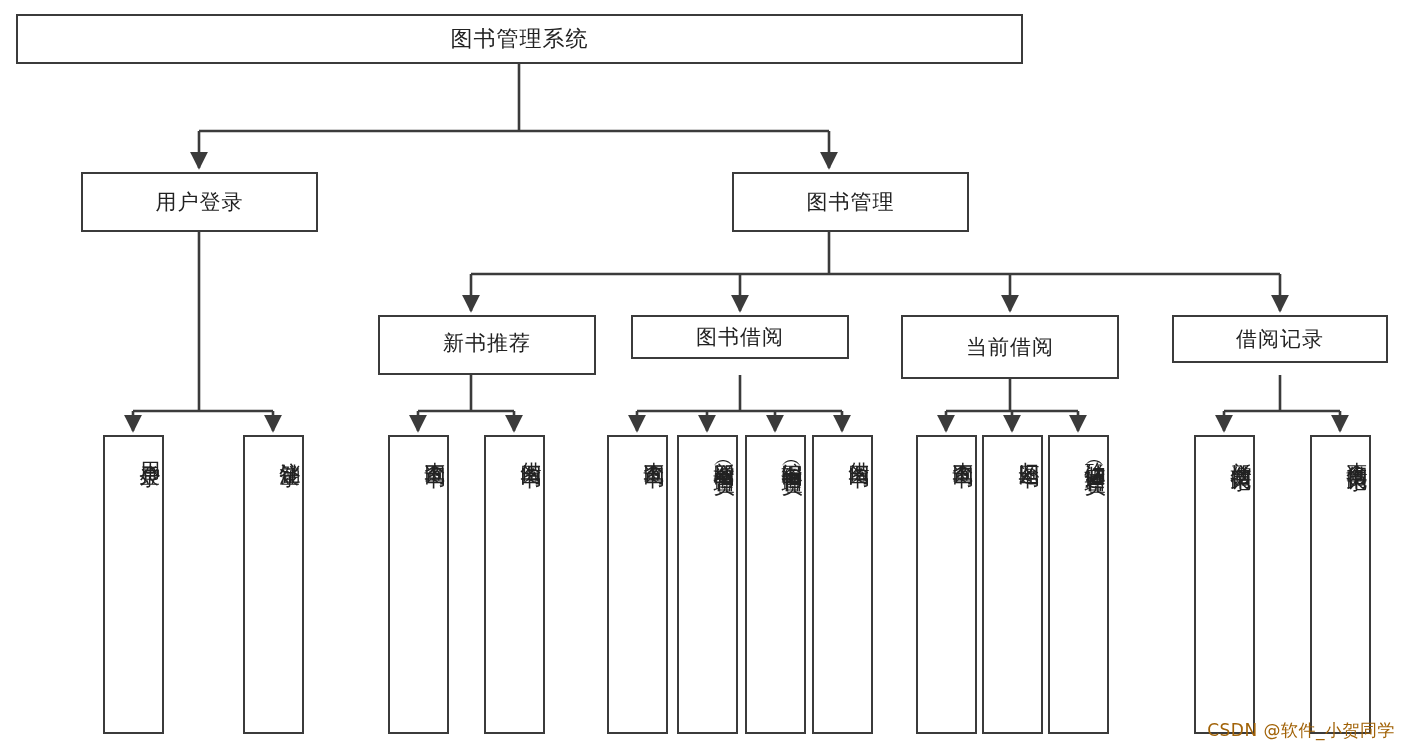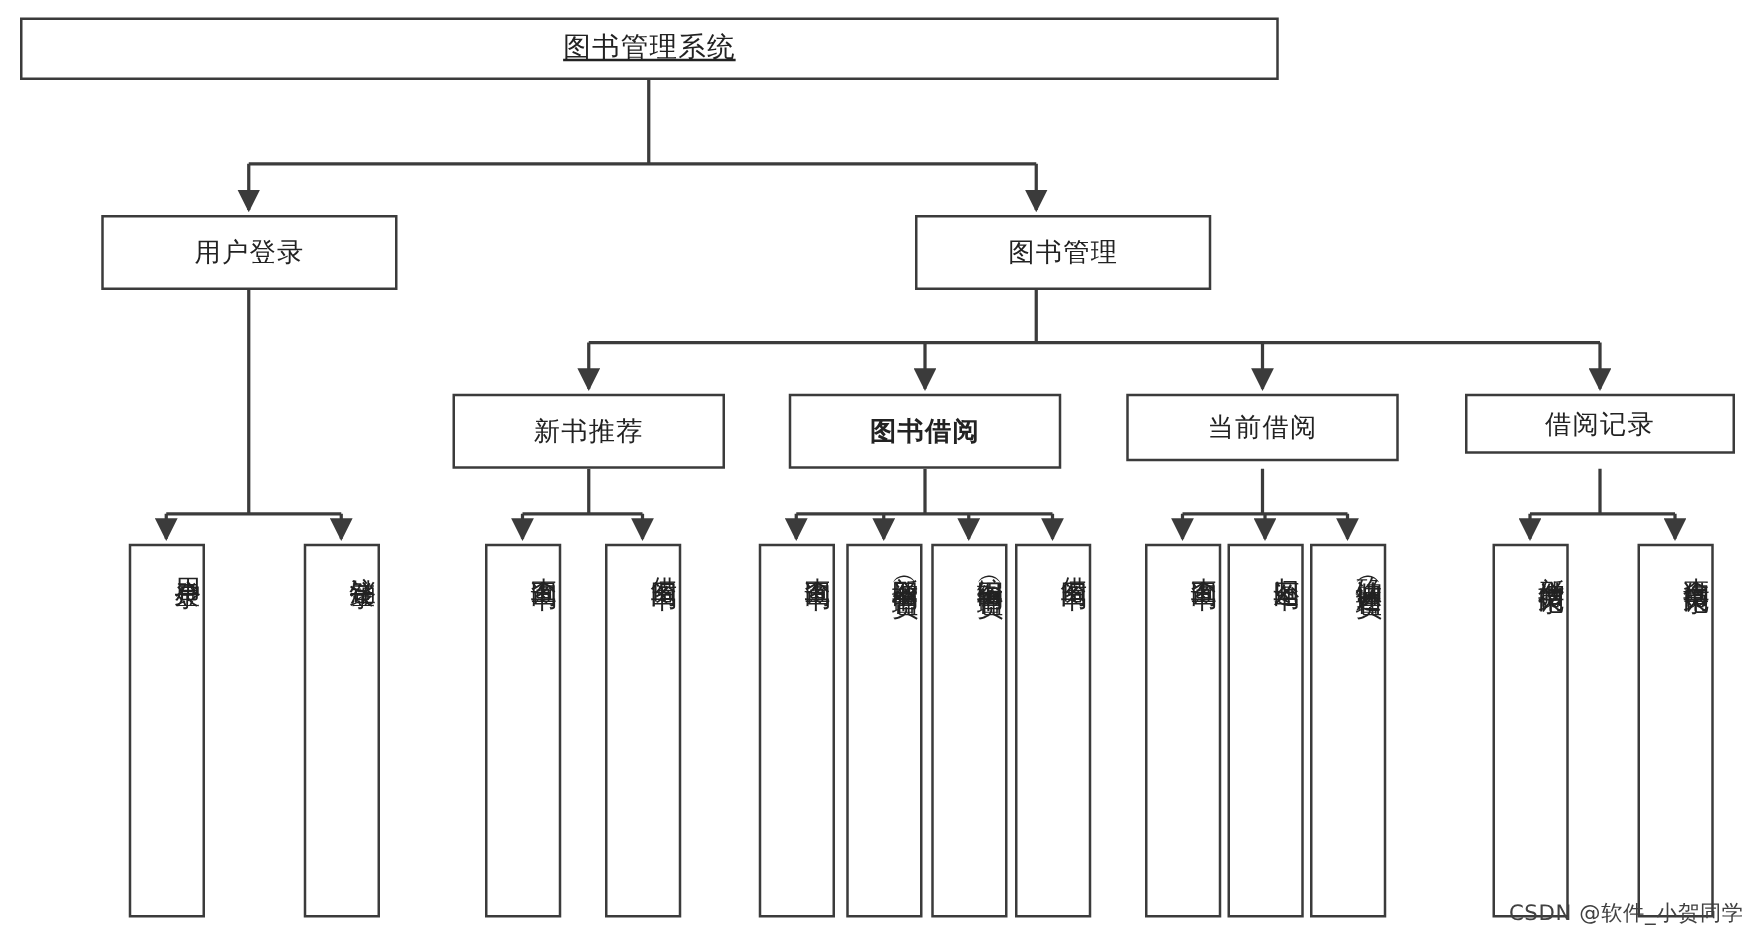--- a/index.html
+++ b/index.html
@@ -53,28 +53,27 @@
   }
   .node.vert .vtext {
     writing-mode: vertical-rl;
     text-orientation: upright;
     display: block;
     width: 100%;
     text-align: left;
   }
   .node.title {
     font-size: 22px;
-    text-decoration: underline;
   }
   #watermark {
     position: absolute;
     right: 10px;
     bottom: 5px;
     font-size: 17px;
-    color: #404040;
+    color: #a16207;
     letter-spacing: 0.5px;
     white-space: nowrap;
     font-family: "DejaVu Sans", "Liberation Sans", sans-serif;
   }
 </style>
 </head>
 <body>
 
 <div id="canvas">
 
@@ -127,23 +126,23 @@
       <path d="M 1224 411 L 1224 431" marker-end="url(#arrow)"></path>
       <path d="M 1340 411 L 1340 431" marker-end="url(#arrow)"></path>
     </g>
   </svg>
 
   <div class="node horiz title" id="node-root" style="left: 16px; top: 14px; width: 1007px; height: 50px;">图书管理系统</div>
 
   <div class="node horiz" id="node-l2-0" style="left: 81px; top: 172px; width: 237px; height: 60px;">用户登录</div>
   <div class="node horiz" id="node-l2-1" style="left: 711px; top: 172px; width: 237px; height: 60px; margin-left: 21px;">图书管理</div>
 
-  <div class="node horiz" id="node-l3-0" style="left: 362px; top: 315px; width: 218px; height: 60px;">新书推荐</div>
-  <div class="node horiz" id="node-l3-1" style="left: 631px; top: 315px; width: 218px; height: 60px; font-weight: bold;">图书借阅</div>
-  <div class="node horiz" id="node-l3-2" style="left: 901px; top: 315px; width: 218px; height: 54px;">当前借阅</div>
+  <div class="node horiz" id="node-l3-0" style="left: 378px; top: 315px; width: 218px; height: 60px; font-family: Liberation Mono, monospace;">新书推荐</div>
+  <div class="node horiz" id="node-l3-1" style="left: 631px; top: 315px; width: 218px; height: 44px;">图书借阅</div>
+  <div class="node horiz" id="node-l3-2" style="left: 901px; top: 315px; width: 218px; height: 64px;">当前借阅</div>
   <div class="node horiz" id="node-l3-3" style="left: 1172px; top: 315px; width: 216px; height: 48px;">借阅记录</div>
 
   <div class="node vert" id="leaf-0" style="left: 103px; top: 435px; width: 61px; height: 299px;">
     <span class="vtext">用户登录</span>
   </div>
   <div class="node vert" id="leaf-1" style="left: 243px; top: 435px; width: 61px; height: 299px;">
     <span class="vtext">注销登录</span>
   </div>
   <div class="node vert" id="leaf-2" style="left: 388px; top: 435px; width: 61px; height: 299px;">
     <span class="vtext">查询图书</span>

